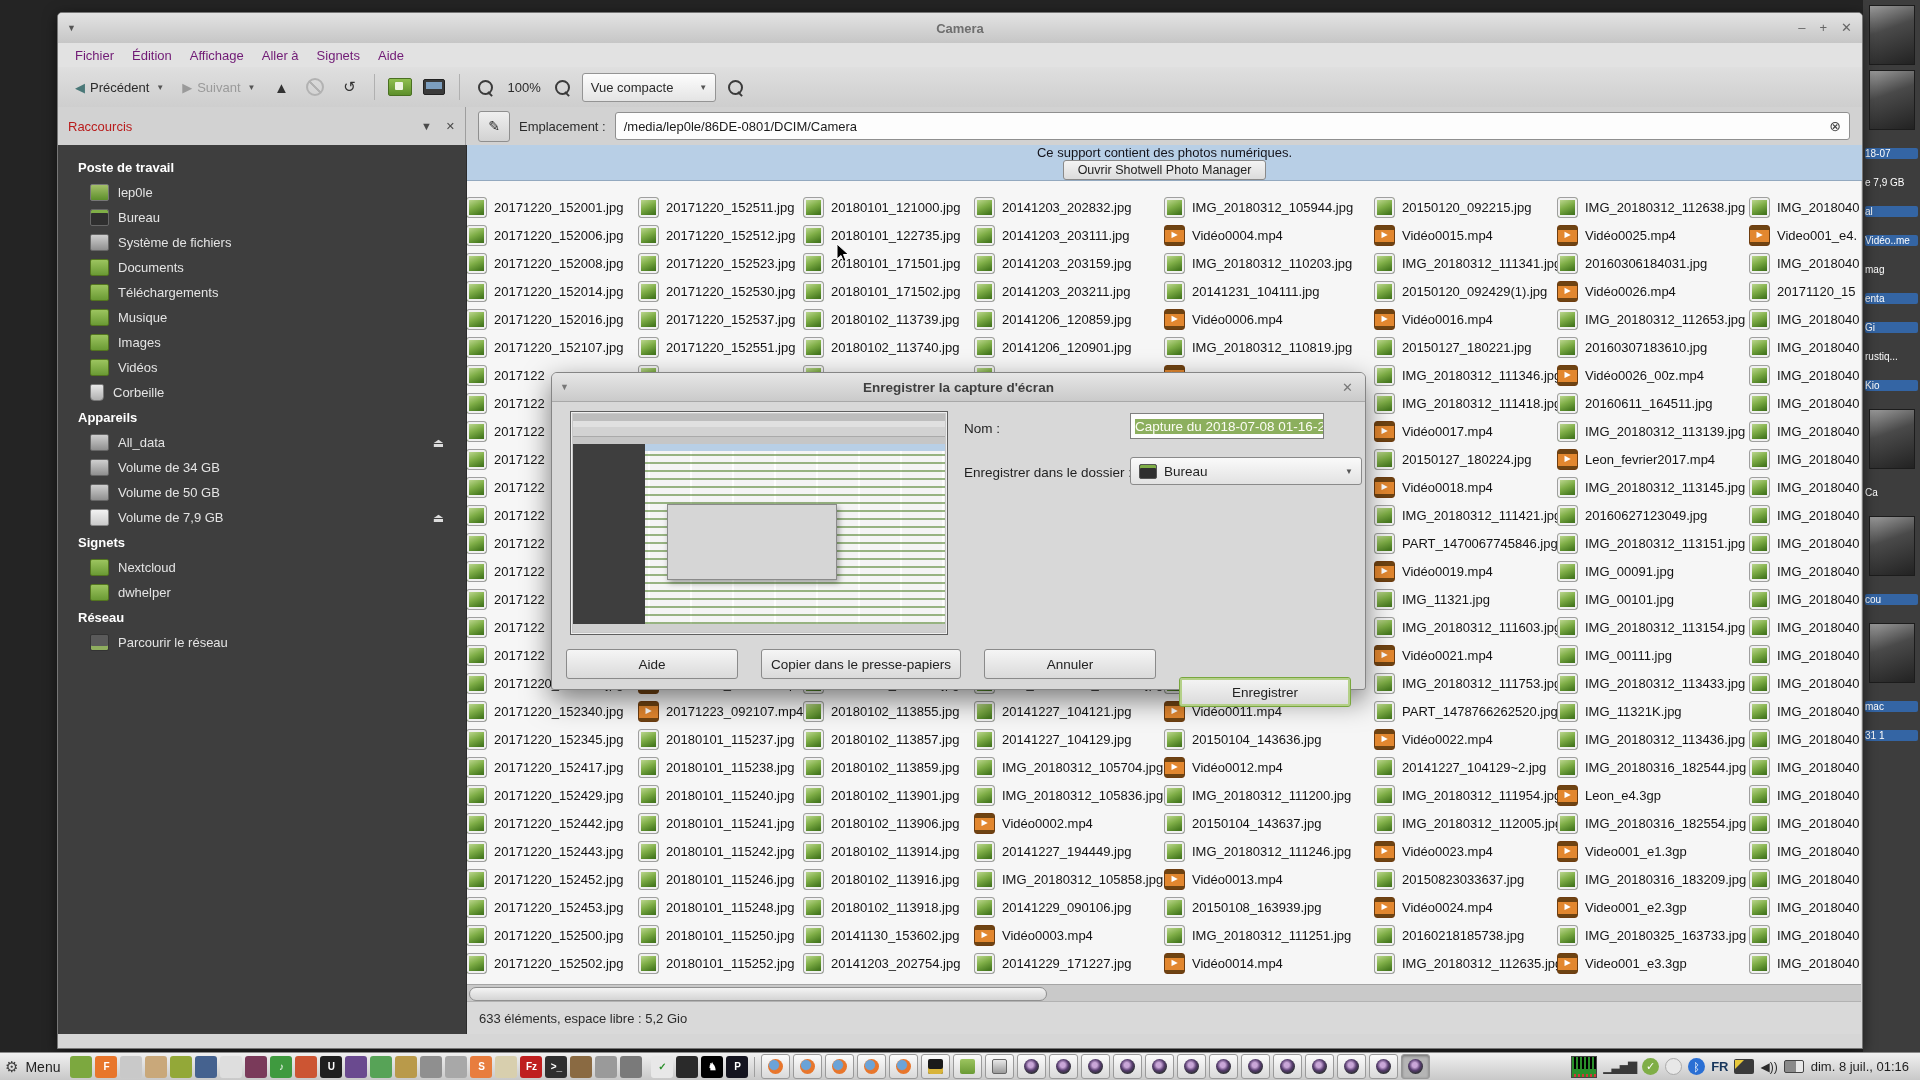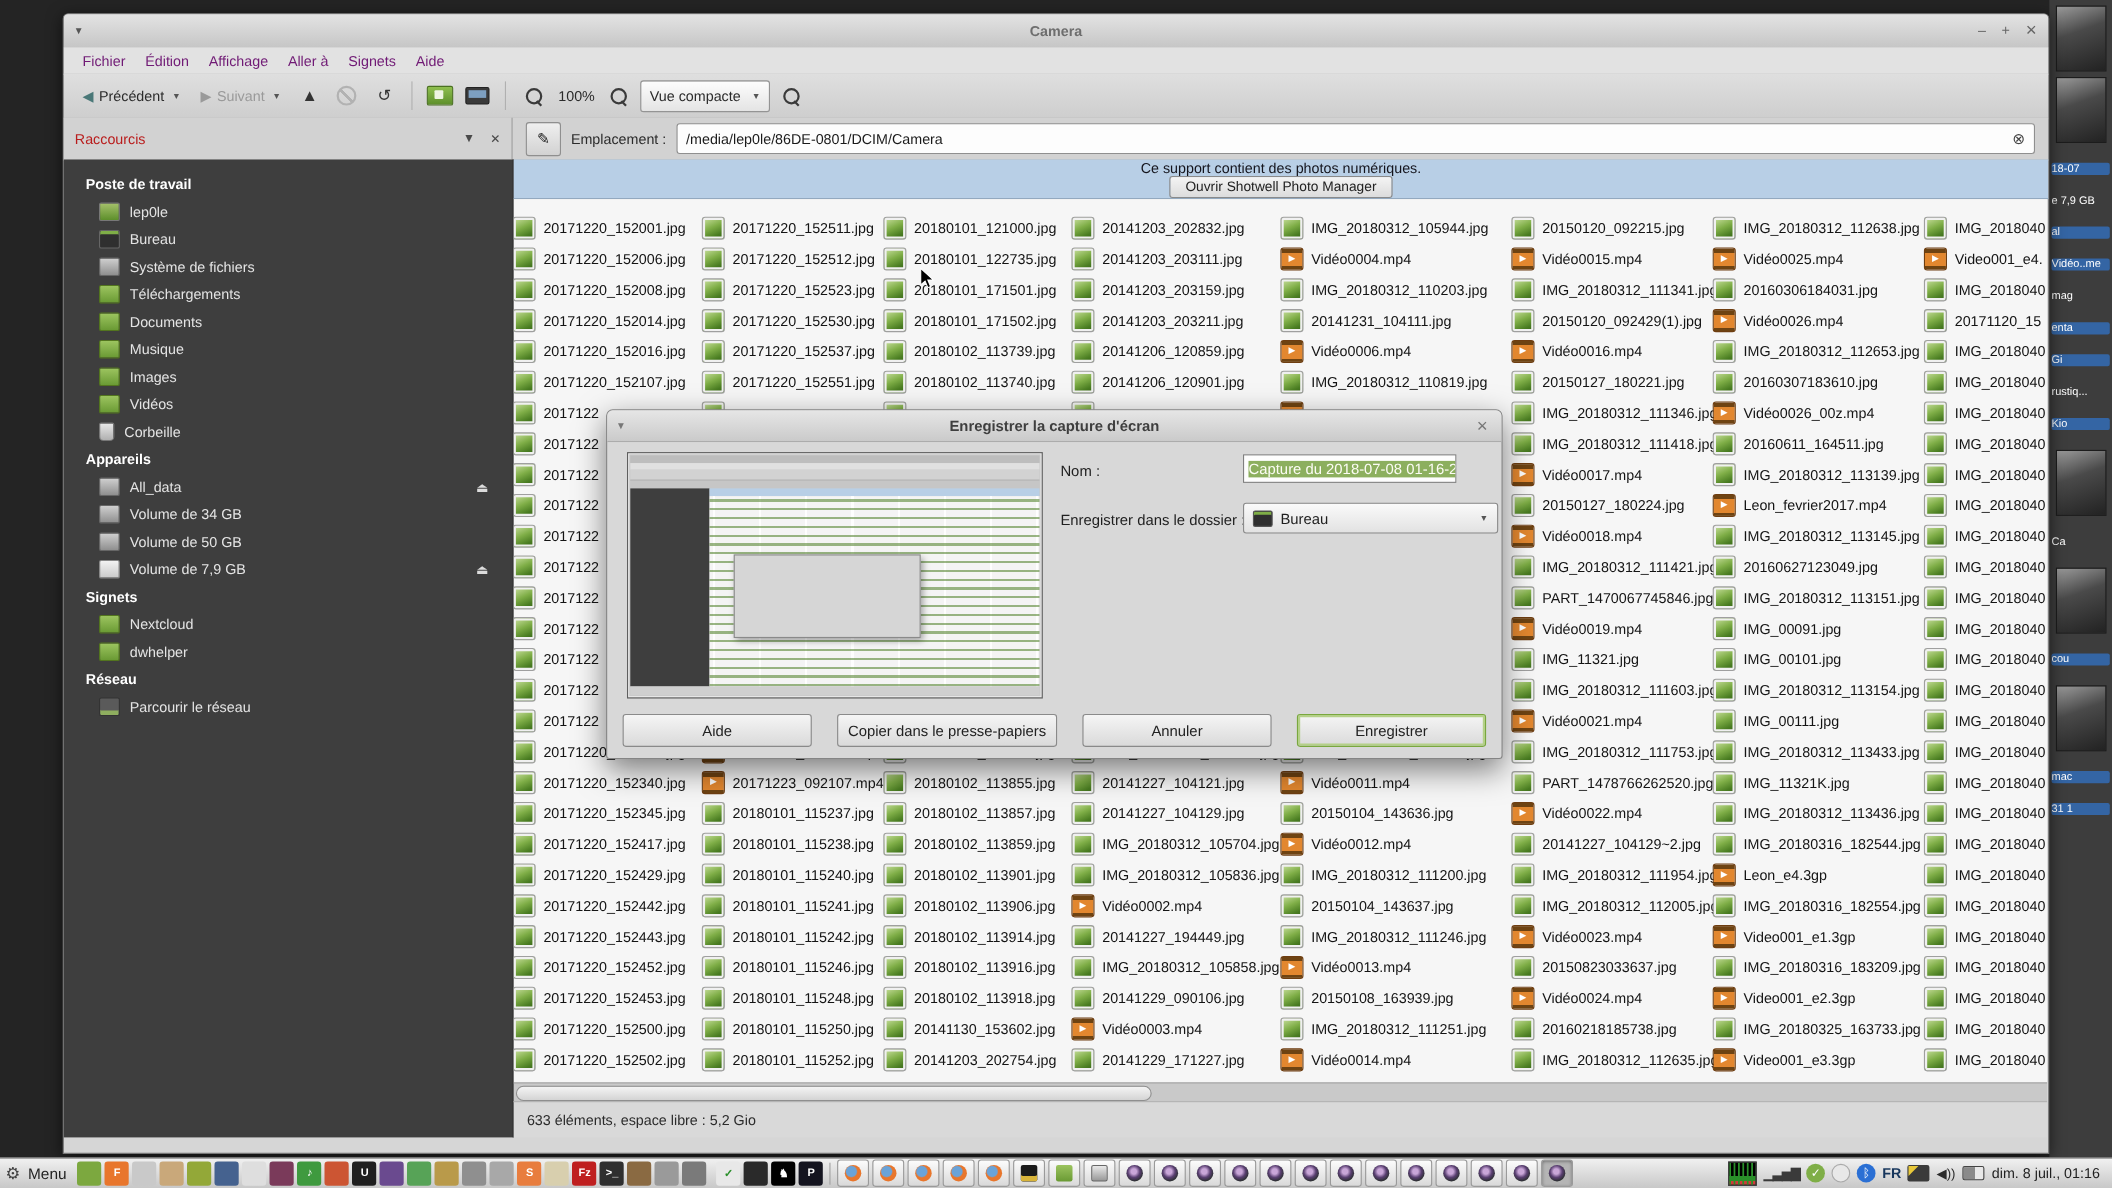--- a/index.html
+++ b/index.html
@@ -31,21 +31,21 @@
   .caret{font-size:8px;color:#555;margin-left:2px;}
   .tsep{width:1px;height:26px;background:#b0b0b0;margin:0 6px;}
   .ticon{width:30px;height:28px;display:flex;align-items:center;justify-content:center;font-size:15px;color:#333;}
   .home-ic{width:22px;height:16px;background:linear-gradient(#8fbf4f,#5d8f2b);border-radius:2px;border:1px solid #4a7021;position:relative;}
   .home-ic::after{content:"";position:absolute;left:6px;top:3px;width:8px;height:8px;background:#eef4e2;border-radius:1px;}
   .desk-ic{width:20px;height:14px;background:#3a3a3a;border:1px solid #222;border-radius:2px;position:relative;}
   .desk-ic::after{content:"";position:absolute;left:2px;top:2px;right:2px;height:7px;background:#7d9fc0;}
   .mag{position:relative;width:11px;height:11px;border:2px solid #3a3a3a;border-radius:50%;}
   .mag::after{content:"";position:absolute;width:2px;height:6px;background:#3a3a3a;left:9px;top:9px;transform:rotate(-45deg);}
   .zoomlvl{font-size:13px;color:#2b2b2b;padding:0 3px;}
-  .combo{display:flex;align-items:center;gap:8px;height:27px;padding:0 8px;background:linear-gradient(#fdfdfd,#e4e4e4);
+  .combo{display:flex;align-items:center;gap:24px;height:27px;padding:0 8px;background:linear-gradient(#fdfdfd,#e4e4e4);
        border:1px solid #949494;border-radius:3px;font-size:13px;color:#2b2b2b;}
   .stop-ic{width:14px;height:14px;border:2px solid #b2b2b2;border-radius:50%;
        background:linear-gradient(45deg,transparent 44%,#b2b2b2 44% 56%,transparent 56%);}
   
   #navrow{position:absolute;left:0;top:94px;right:0;height:38px;background:#d2d2d2;border-bottom:1px solid #adadad;display:flex;}
   #shortcut-head{width:408px;border-right:1px solid #9e9e9e;display:flex;align-items:center;padding:0 10px;box-sizing:border-box;background:#d2d2d2;}
   #shortcut-head .lbl{font-size:13px;color:#b91c1c;flex:1;}
   #shortcut-head .hic{font-size:11px;color:#4a4a4a;margin-left:14px;}
   #loczone{flex:1;display:flex;align-items:center;gap:9px;padding:0 12px;}
   .pencil-btn{width:30px;height:29px;border:1px solid #8f8f8f;border-radius:3px;background:linear-gradient(#efefef,#d2d2d2);
@@ -113,21 +113,21 @@
   #name-field .sel{background:#8caf5e;color:#fcfcf4;}
   #name-field .suf{color:#0f172a;margin-left:32px;}
   #folder-combo{position:absolute;left:578px;top:84px;width:232px;height:28px;background:linear-gradient(#fafafa,#e2e2e2);
        border:1px solid #8a8a8a;border-radius:3px;display:flex;align-items:center;padding:0 8px;gap:7px;box-sizing:border-box;font-size:13.5px;color:#1f1f1f;}
   #folder-combo .fic{width:16px;height:13px;background:#2f2f2f;box-shadow:inset 0 3px 0 #7fae47;border:1px solid #555;border-radius:2px;}
   #folder-combo .caret{margin-left:auto;}
   #dlg-buttons{position:absolute;left:14px;right:14px;bottom:10px;height:30px;display:flex;justify-content:space-between;}
   .dbtn{height:30px;font-size:13.5px;color:#222;background:linear-gradient(#f5f5f5,#dadada);border:1px solid #8a8a8a;
        border-radius:3px;font-family:inherit;}
   .dbtn.b0{width:172px;} .dbtn.b1{width:200px;} .dbtn.b2{width:172px;} .dbtn.b3{width:172px;}
-  .dbtn.default{border:1px solid #79a73e;box-shadow:0 0 0 2px #b4d088 inset;}
+  .dbtn.default{border:1px solid #79a73e;box-shadow:0 0 0 2px #b4d088 inset;margin-top:28px;}
   
   #taskbar{position:absolute;left:0;top:1052px;width:1920px;height:28px;background:linear-gradient(#f1f1f1,#c8c8c8);
        border-top:1px solid #8a8a8a;display:flex;align-items:center;padding:0 5px;box-sizing:border-box;gap:3px;}
   #taskbar .gear{font-size:15px;color:#3f3f3f;}
   #taskbar .menu-label{font-size:14px;color:#1f1f1f;margin:0 7px 0 4px;}
   .tb-ic{width:22px;height:22px;border-radius:3px;flex:0 0 auto;display:flex;align-items:center;justify-content:center;
        color:#fff;font-size:10px;font-weight:bold;}
   .tb-wb{width:27px;height:23px;border:1px solid #9a9a9a;border-radius:3px;background:linear-gradient(#fcfcfc,#d9d9d9);
        display:flex;align-items:center;justify-content:center;flex:0 0 auto;}
   .tb-wb.active{background:#b5b5b5;box-shadow:inset 0 1px 3px rgba(0,0,0,.4);}
@@ -264,26 +264,26 @@
         </div>
         <div class="sb-i">
           <span class="sic desktop"></span>
           <span>Bureau</span>
         </div>
         <div class="sb-i">
           <span class="sic drive"></span>
           <span>Système de fichiers</span>
         </div>
         <div class="sb-i">
+          <span class="sic folder"></span>
+          <span>Documents</span>
+        </div>
+        <div class="sb-i">
           <span class="sic folder-down"></span>
           <span>Téléchargements</span>
-        </div>
-        <div class="sb-i">
-          <span class="sic folder"></span>
-          <span>Documents</span>
         </div>
         <div class="sb-i">
           <span class="sic folder-music"></span>
           <span>Musique</span>
         </div>
         <div class="sb-i">
           <span class="sic folder-images"></span>
           <span>Images</span>
         </div>
         <div class="sb-i">

